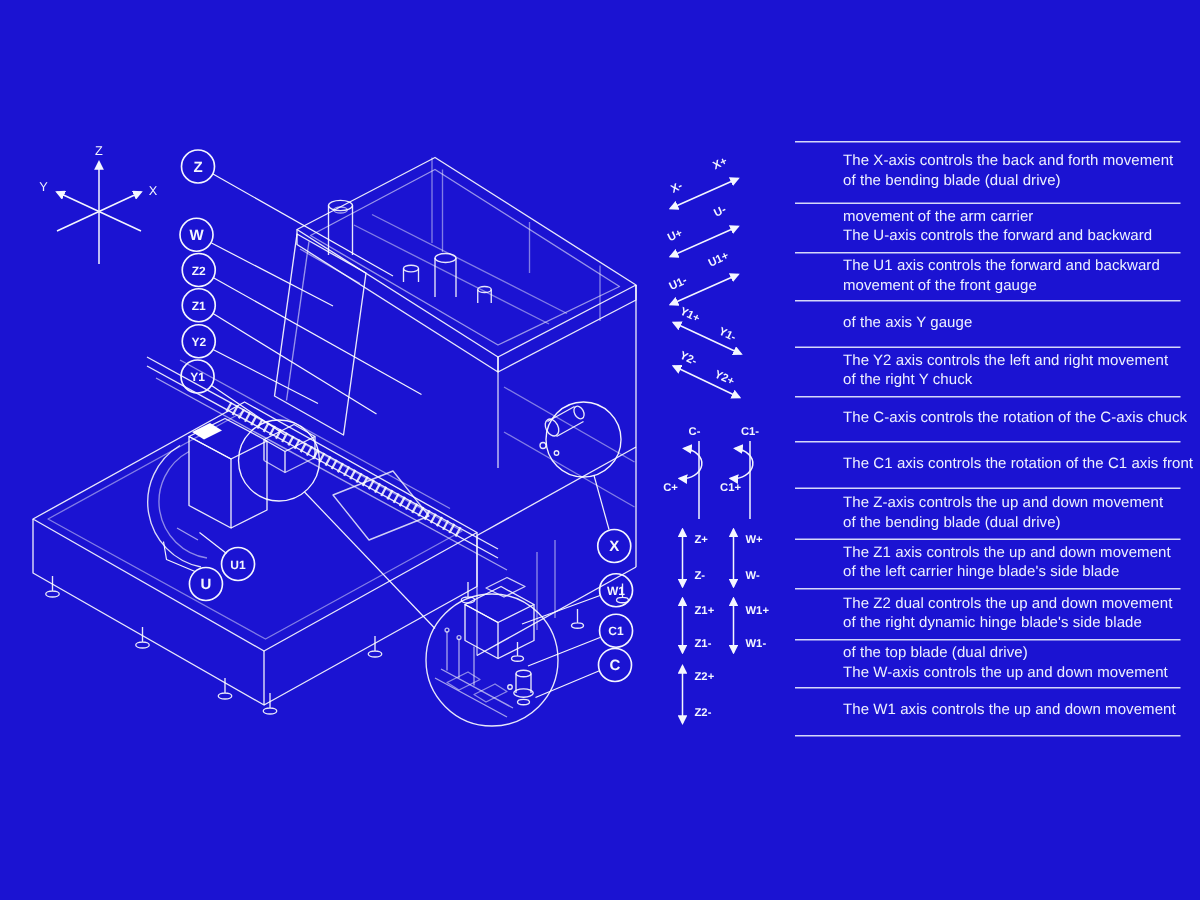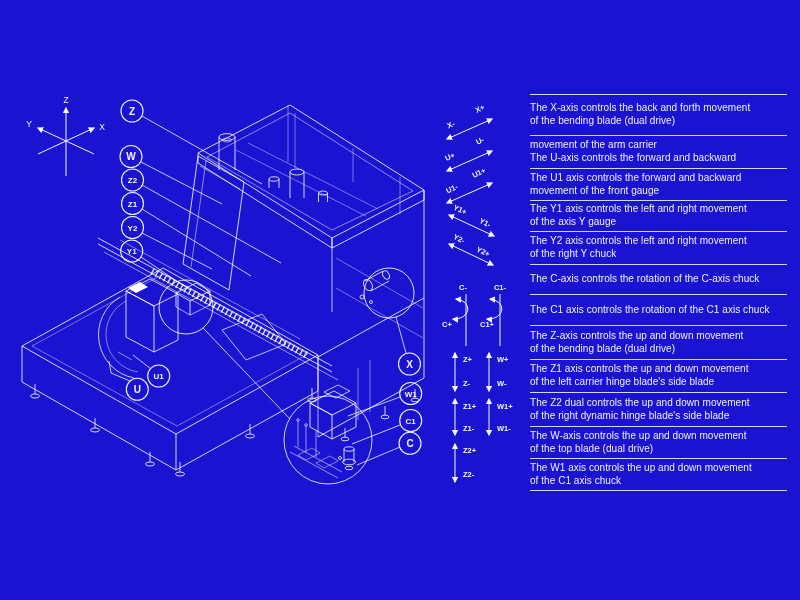--- a/index.html
+++ b/index.html
@@ -5,21 +5,21 @@
   html,body{margin:0;padding:0;background:#1b13d2;}
   #stage{position:relative;width:800px;height:600px;background:#1b13d2;overflow:hidden;
          font-family:"Liberation Sans",sans-serif;}
   #drawing{position:absolute;left:0;top:0;}
   
   .panel{position:absolute;left:530px;top:94px;width:257px;
          border-bottom:1px solid rgba(238,242,255,.88);}
   .row{box-sizing:border-box;border-top:1px solid rgba(238,242,255,.88);
        display:flex;flex-direction:column;justify-content:center;
        color:#eef1ff;font-size:10px;line-height:12.6px;letter-spacing:.05px;}
-  .row span{display:block;white-space:nowrap;}
+  .row span{display:block;white-space:nowrap;margin-left:32px;}
   
   text{fill:#f4f6ff;}
   .co-lbl{font-size:10px;font-weight:bold;}
   .co-lbl.s{font-size:8px;}
   .ar-lbl{font-size:7.5px;font-weight:bold;}
   .triad-lbl{font-size:8.5px;}
 </style>
 </head>
 <body>
 
@@ -310,48 +310,46 @@
   </div>
   <div class="row" style="height:33px">
     <span>movement of the arm carrier</span>
     <span>The U-axis controls the forward and backward</span>
   </div>
   <div class="row" style="height:32px">
     <span>The U1 axis controls the forward and backward</span>
     <span>movement of the front gauge</span>
   </div>
   <div class="row" style="height:31px">
-    <span>The Y1 axis controls the left and right movement</span>
     <span>of the axis Y gauge</span>
   </div>
   <div class="row" style="height:33px">
     <span>The Y2 axis controls the left and right movement</span>
     <span>of the right Y chuck</span>
   </div>
   <div class="row" style="height:30px">
     <span>The C-axis controls the rotation of the C-axis chuck</span>
   </div>
   <div class="row" style="height:31px">
-    <span>The C1 axis controls the rotation of the C1 axis chuck</span>
+    <span>The C1 axis controls the rotation of the C1 axis front</span>
   </div>
   <div class="row" style="height:34px">
     <span>The Z-axis controls the up and down movement</span>
     <span>of the bending blade (dual drive)</span>
   </div>
   <div class="row" style="height:33px">
     <span>The Z1 axis controls the up and down movement</span>
     <span>of the left carrier hinge blade's side blade</span>
   </div>
   <div class="row" style="height:34px">
     <span>The Z2 dual controls the up and down movement</span>
     <span>of the right dynamic hinge blade's side blade</span>
   </div>
   <div class="row" style="height:32px">
+    <span>of the top blade (dual drive)</span>
     <span>The W-axis controls the up and down movement</span>
-    <span>of the top blade (dual drive)</span>
   </div>
   <div class="row" style="height:32px">
     <span>The W1 axis controls the up and down movement</span>
-    <span>of the C1 axis chuck</span>
   </div>
 </div>
 
 </div>
 
 </body></html>

